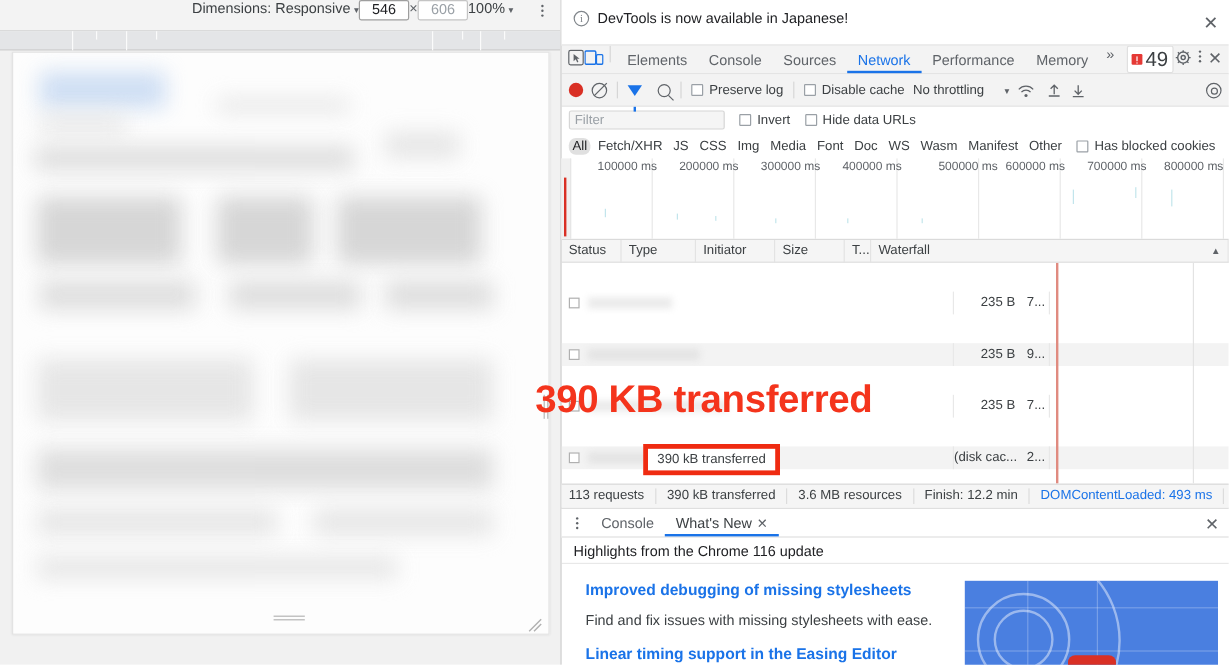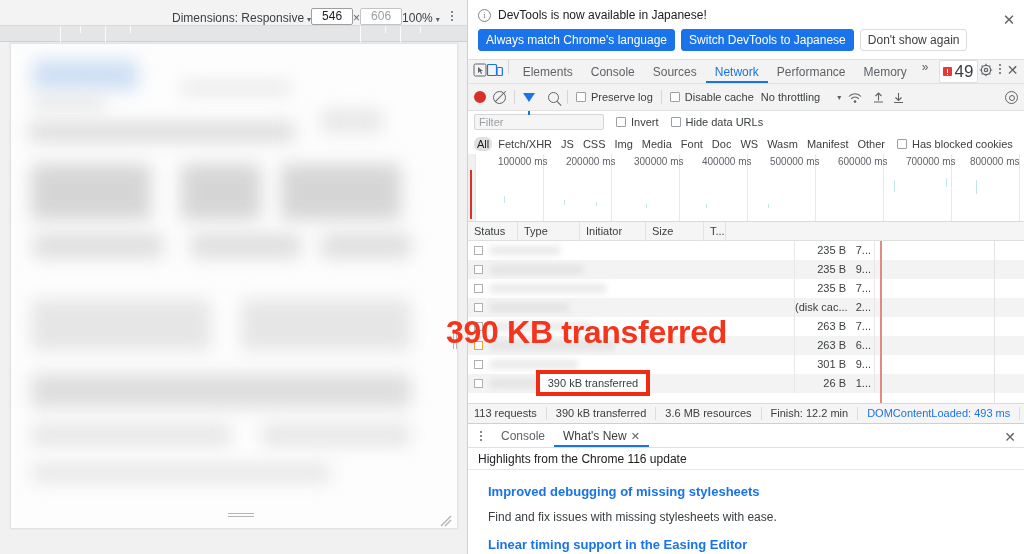--- a/index.html
+++ b/index.html
@@ -16,22 +16,22 @@
   #left-pane {
     width: 468px; height: 554px;
     background: #f1f1f1;
     position: relative;
     border-right: 1px solid #cfcfcf;
     overflow: hidden;
   }
   #device-toolbar {
     height: 26px; background: #f3f3f3;
     border-bottom: 1px solid #dadada;
-    display: flex; align-items: flex-end; 
-    padding: 0 8px 0 12px;
+    display: flex; align-items: flex-start; 
+    padding: 0 8px 0 0;
     position: relative;
   }
   #device-toolbar .dim-label {
     margin-left: 160px; color: #3c4043; font-size: 12px; white-space: nowrap;
   }
   .caret { font-size: 8px; color: #5f6368; margin-left: 3px; }
   .num-field {
     width: 42px; height: 17px; border: 1px solid #9e9e9e; background: #fff;
     text-align: center; font-size: 12px; color: #202124; line-height: 15px;
     border-radius: 2px;
@@ -211,21 +211,21 @@
   .ov-spark { position:absolute; width:1px; background:#9ad3e0; opacity:.6;}
 
   
   #net-table { flex: 1 1 auto; display:flex; flex-direction:column; min-height:0; background:#fff;}
   #thead {
     height: 19px; display:flex; align-items:center; background:#f5f5f5;
     border-bottom: 1px solid #dfdfdf; font-size: 11px; color:#3c4043; flex:none;
   }
   #thead .th { padding-left: 6px; border-right: 1px solid #e3e3e3; height:19px; line-height:19px; overflow:hidden; white-space:nowrap;}
   #tbody { flex:1; overflow:hidden; position:relative; }
-  .trow { height: 19px; display:flex; align-items:center; font-size: 11px; color:#3c4043; }
+  .trow { height: 19px; display:flex; align-items:center; font-size: 11px; color:#3c4043;margin-top:24px; }
   .trow.odd { background: #f3f3f3; }
   .td { height:19px; line-height:19px; overflow:hidden; white-space:nowrap; }
   .td.name { display:flex; align-items:center; padding-left:6px; }
   .row-cb { width:9px; height:9px; border:1px solid #b0b0b0; background:#fff; flex:none;}
   .row-cb.sel { border-color:#e8a33d; }
   .name-blur { height:9px; margin-left:7px; background:#d4d4d4; filter: blur(3px); opacity:.5;}
   .td.size { text-align:right; padding-right:6px; border-left:1px solid #e8e8e8;}
   .td.time { text-align:right; padding-right:3px; }
   .td.wf { position:relative; border-left:1px solid #e8e8e8;}
   #wf-redline { position:absolute; left:6px; top:0; bottom:0; width:1.5px; background:#e08b80; z-index:3;}
@@ -250,21 +250,21 @@
     border-bottom: 1px solid #e0e0e0; background:#fff; position:relative;
   }
   .dw-tab { padding: 0 9px; height:23px; line-height:25px; font-size:12px; color:#5f6368; white-space:nowrap;}
   .dw-tab.active { color:#3c4043; border-bottom: 2px solid #1a73e8; }
   .dw-x { font-size: 11px; color:#5f6368; margin-left:4px;}
   .drawer-close { position:absolute; right:8px; top:5px; font-size:14px; color:#5f6368; font-weight:300;}
   #whatsnew-head {
     height: 22px; line-height: 22px; padding-left: 10px;
     font-size: 12px; color: #202124; border-bottom: 1px solid #e8e8e8;
   }
-  #whatsnew-body { padding: 14px 0 0 0; display:flex; background:#fff; height: 84px; flex-direction: column;}
+  #whatsnew-body { padding: 14px 0 0 0; display:flex; background:#fff; height: 84px;}
   #wn-text { flex:1; padding-left: 20px; }
   .wn-title { color:#1a73e8; font-size:13px; font-weight:bold; margin-bottom:11px;}
   .wn-desc  { color:#3c4043; font-size:12px; margin-bottom:13px;}
   #wn-thumb {
     width: 211px; height: 92px; margin-right: 9px; background:#4a7fe0;
     position:relative; overflow:hidden;
   }
   .thumb-ring { position:absolute; border:2px solid rgba(255,255,255,.45); border-radius:50%;}
   .thumb-line { position:absolute; background: rgba(255,255,255,.25); }
   .play-btn {
@@ -363,25 +363,20 @@
       </div>
     </div>
   </div>
 
   <div id="devtools">
 
     <div id="infobar">
       <div class="row1">
         <div class="info-icon">i</div>
         <div class="msg">DevTools is now available in Japanese!</div>
-      </div>
-      <div class="row2">
-        <div class="btn-primary">Always match Chrome's language</div>
-        <div class="btn-primary">Switch DevTools to Japanese</div>
-        <div class="btn-plain">Don't show again</div>
       </div>
       <div class="bar-close">✕</div>
     </div>
 
     <div id="tabstrip">
       <div class="tool-ico">
         <svg width="14" height="14" viewBox="0 0 14 14" aria-hidden="true">
           <rect x="1" y="1" width="12" height="12" rx="1.5" fill="none" stroke="#5f6368" stroke-width="1"></rect>
           <path d="M5 4 L5 10 L6.8 8.4 L8 11 L9 10.5 L7.9 8 L10 8 Z" fill="#5f6368"></path>
         </svg>
@@ -501,21 +496,21 @@
         <div class="ov-col" style="left:136px; width:68px"></div>
         <div class="ov-col" style="left:204px; width:68px"></div>
         <div class="ov-col" style="left:272px; width:68px"></div>
         <div class="ov-col" style="left:340px; width:68px"></div>
         <div class="ov-col" style="left:408px; width:68px"></div>
         <div class="ov-col" style="left:476px; width:68px"></div>
         <div class="ov-label" style="left:22px">100000 ms</div>
         <div class="ov-label" style="left:90px">200000 ms</div>
         <div class="ov-label" style="left:158px">300000 ms</div>
         <div class="ov-label" style="left:226px">400000 ms</div>
-        <div class="ov-label" style="left:294px">500000 ms</div>
+        <div class="ov-label" style="left:306px">500000 ms</div>
         <div class="ov-label" style="left:362px">600000 ms</div>
         <div class="ov-label" style="left:430px">700000 ms</div>
         <div class="ov-label" style="left:494px">800000 ms</div>
         <div class="ov-spark" style="left:28px;  top:42px; height:7px"></div>
         <div class="ov-spark" style="left:88px;  top:46px; height:5px"></div>
         <div class="ov-spark" style="left:120px; top:48px; height:4px"></div>
         <div class="ov-spark" style="left:170px; top:50px; height:4px"></div>
         <div class="ov-spark" style="left:230px; top:50px; height:4px"></div>
         <div class="ov-spark" style="left:292px; top:50px; height:4px"></div>
         <div class="ov-spark" style="left:418px; top:26px; height:12px"></div>
@@ -524,20 +519,24 @@
       </div>
     </div>
 
     <div id="net-table">
       <div id="thead">
         <div class="th" style="width:50px">Status</div>
         <div class="th" style="width:62px">Type</div>
         <div class="th" style="width:66px">Initiator</div>
         <div class="th" style="width:58px">Size</div>
         <div class="th" style="width:22px">T...</div>
+        <div class="th" style="flex:1; position:relative">
+          <span>Waterfall</span>
+          <span style="position:absolute;right:6px;top:0;font-size:8px;color:#5f6368">▲</span>
+        </div>
       </div>
       <div id="tbody">
         <div id="rows-host">
             <div class="trow">
               <div class="td name" style="width: 148px;">
                 <span class="row-cb"></span>
                 <span class="name-blur" style="width: 70px;"></span>
               </div>
               <div class="td status" style="width: 50px;"></div>
               <div class="td type" style="width: 62px;"></div>

